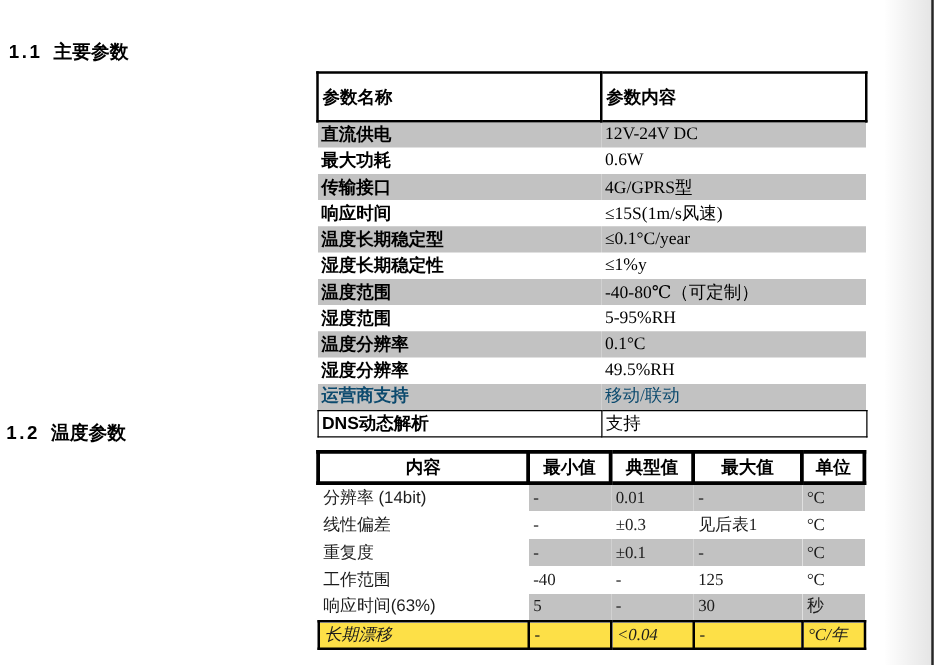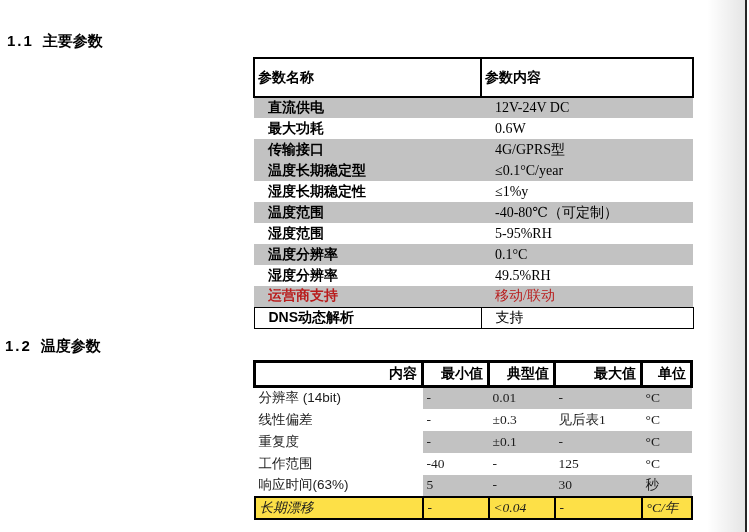--- a/index.html
+++ b/index.html
@@ -15,31 +15,31 @@
 
   table{position:absolute;border-collapse:collapse;table-layout:fixed;}
   td,th{overflow:hidden;white-space:nowrap;box-sizing:border-box;}
 
   
   .t1{left:253px;top:57px;width:439px;}
   .t1 th{
     border:2px solid #000;text-align:left;font-weight:bold;
     font-size:14px;height:39px;padding:0 3px;
   }
-  .t1 td{height:21px;padding:0 14px;font-size:14px;}
+  .t1 td{height:21px;padding:0 3px;font-size:14px;}
   .t1 td.lbl{font-weight:bold;}
   .t1 td.val{font-family:"Liberation Serif","DejaVu Serif",serif;font-size:14px;font-weight:normal;}
   .t1 tr.shade td{background:#c2c2c2;}
-  .t1 tr.dim td{color:#b91c1c;}
+  .t1 tr.dim td{color:#0c4a6e;}
   .t1 tr.boxed td{border:1px solid #000;}
 
   
   .t2{left:253px;top:360px;width:437px;}
   .t2 th{
-    border:3px solid #000;text-align:right;font-weight:bold;
+    border:3px solid #000;text-align:center;font-weight:bold;
     font-size:14px;height:25px;padding:0 4px;
   }
   .t2 td{height:22px;padding:0 4px;font-size:13.5px;color:#1c1c1c;}
   .t2 td.val{font-family:"Liberation Serif","DejaVu Serif",serif;}
   .t2 tr.vshade td.val{background:#c2c2c2;}
   .t2 tr.boxed td{border:2px solid #000;background:#fde047;font-style:italic;}
 
   
   .edge-shadow{position:absolute;top:0;right:4px;width:38px;height:532px;
     background:linear-gradient(to right,rgba(0,0,0,0),rgba(0,0,0,0.10));}
@@ -70,20 +70,24 @@
         <td class="lbl">直流供电</td>
         <td class="val">12V-24V DC</td>
       </tr>
       <tr>
         <td class="lbl">最大功耗</td>
         <td class="val">0.6W</td>
       </tr>
       <tr class="shade">
         <td class="lbl">传输接口</td>
         <td class="val">4G/GPRS型</td>
+      </tr>
+      <tr>
+        <td class="lbl">响应时间</td>
+        <td class="val">≤15S(1m/s风速)</td>
       </tr>
       <tr class="shade">
         <td class="lbl">温度长期稳定型</td>
         <td class="val">≤0.1°C/year</td>
       </tr>
       <tr>
         <td class="lbl">湿度长期稳定性</td>
         <td class="val">≤1%y</td>
       </tr>
       <tr class="shade">

